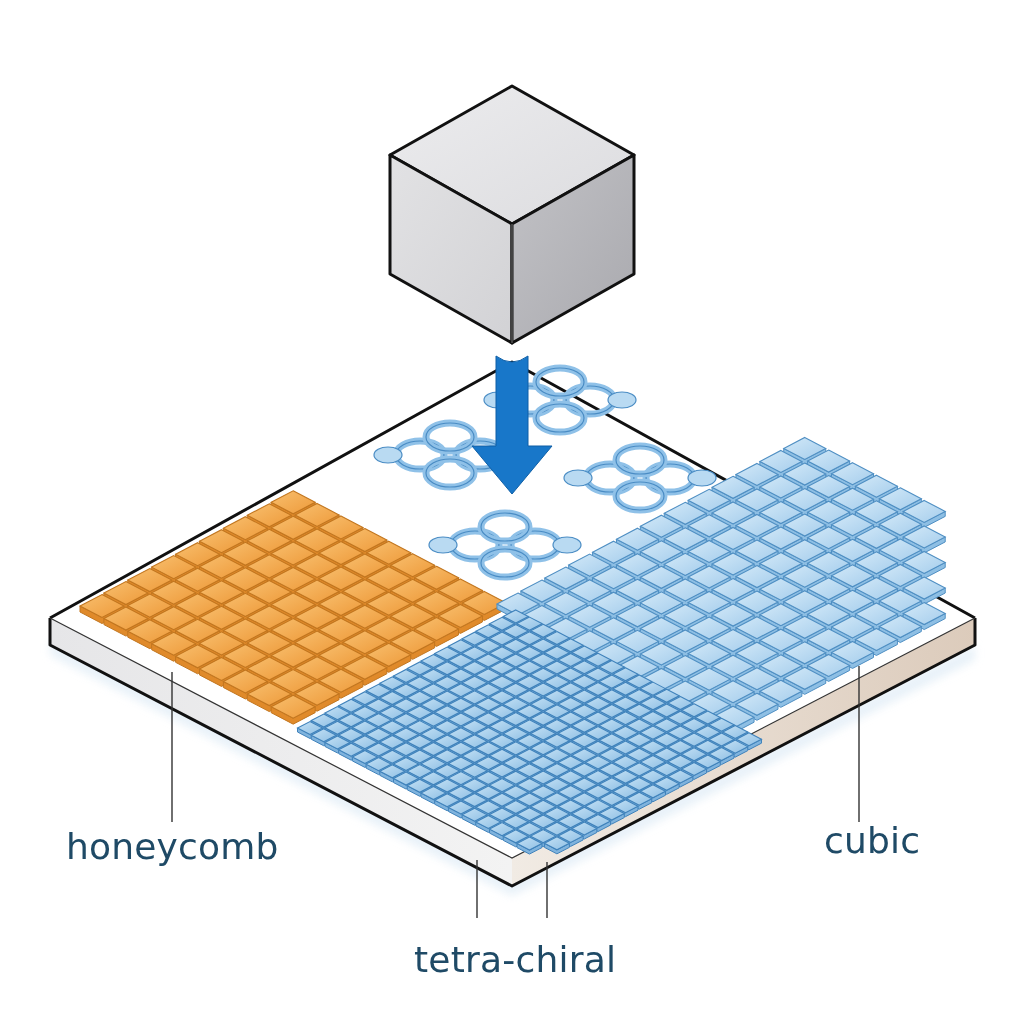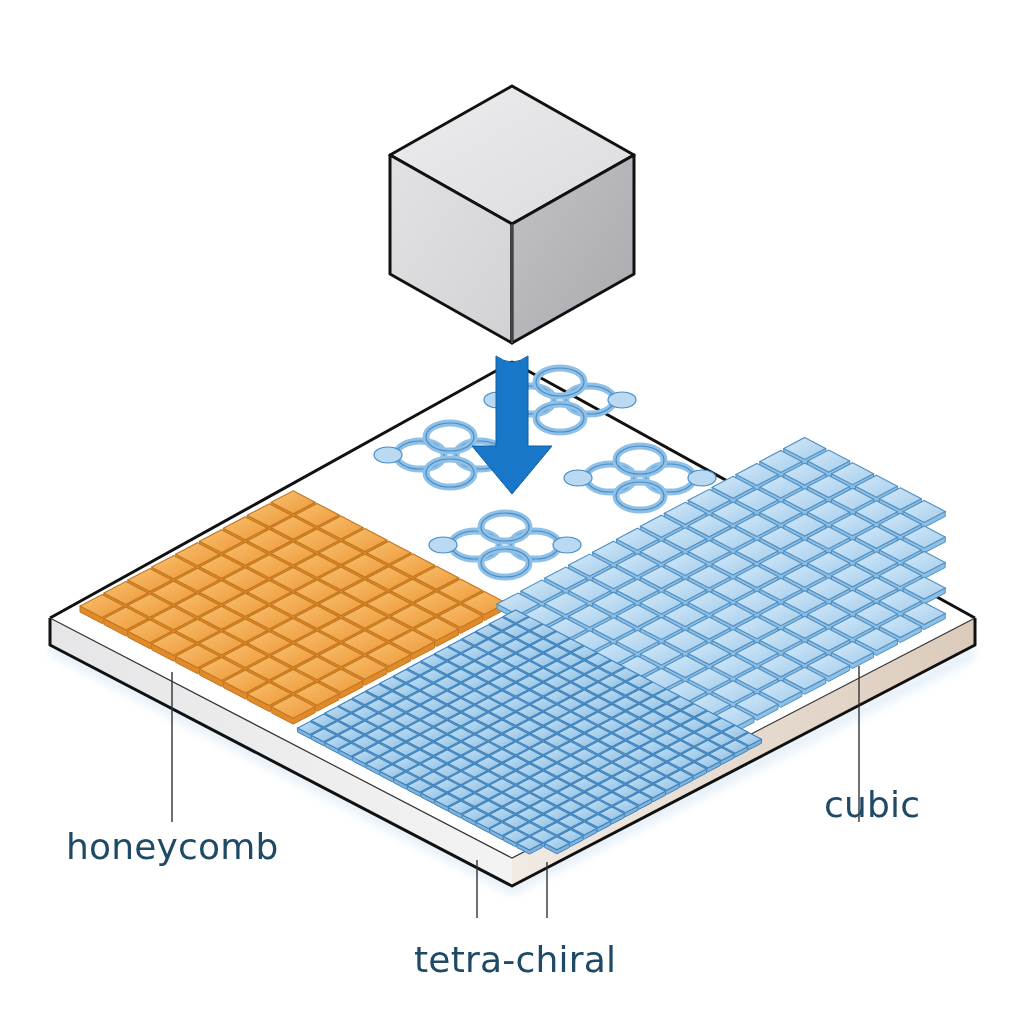--- a/index.html
+++ b/index.html
@@ -1116,13 +1116,13 @@
     <path d="M512,224 L512,343" stroke="#555" stroke-width="1.5"></path>
   </g>
 
   <g>
     <path d="M496,356 Q512,368 528,356 L528,446 L552,446 L512,494 L472,446 L496,446 Z" fill="#1877c9" stroke="#0f5fa6" stroke-width="1"></path>
   </g>
 </svg>
 
 <div class="label" style="left:66px; top:826px;">honeycomb</div>
 <div class="label" style="left:414px; top:939px;">tetra-chiral</div>
-<div class="label" style="left:824px; top:784px;">cubic</div>
+<div class="label" style="left:824px; top:820px;">cubic</div>
 
 </body></html>

